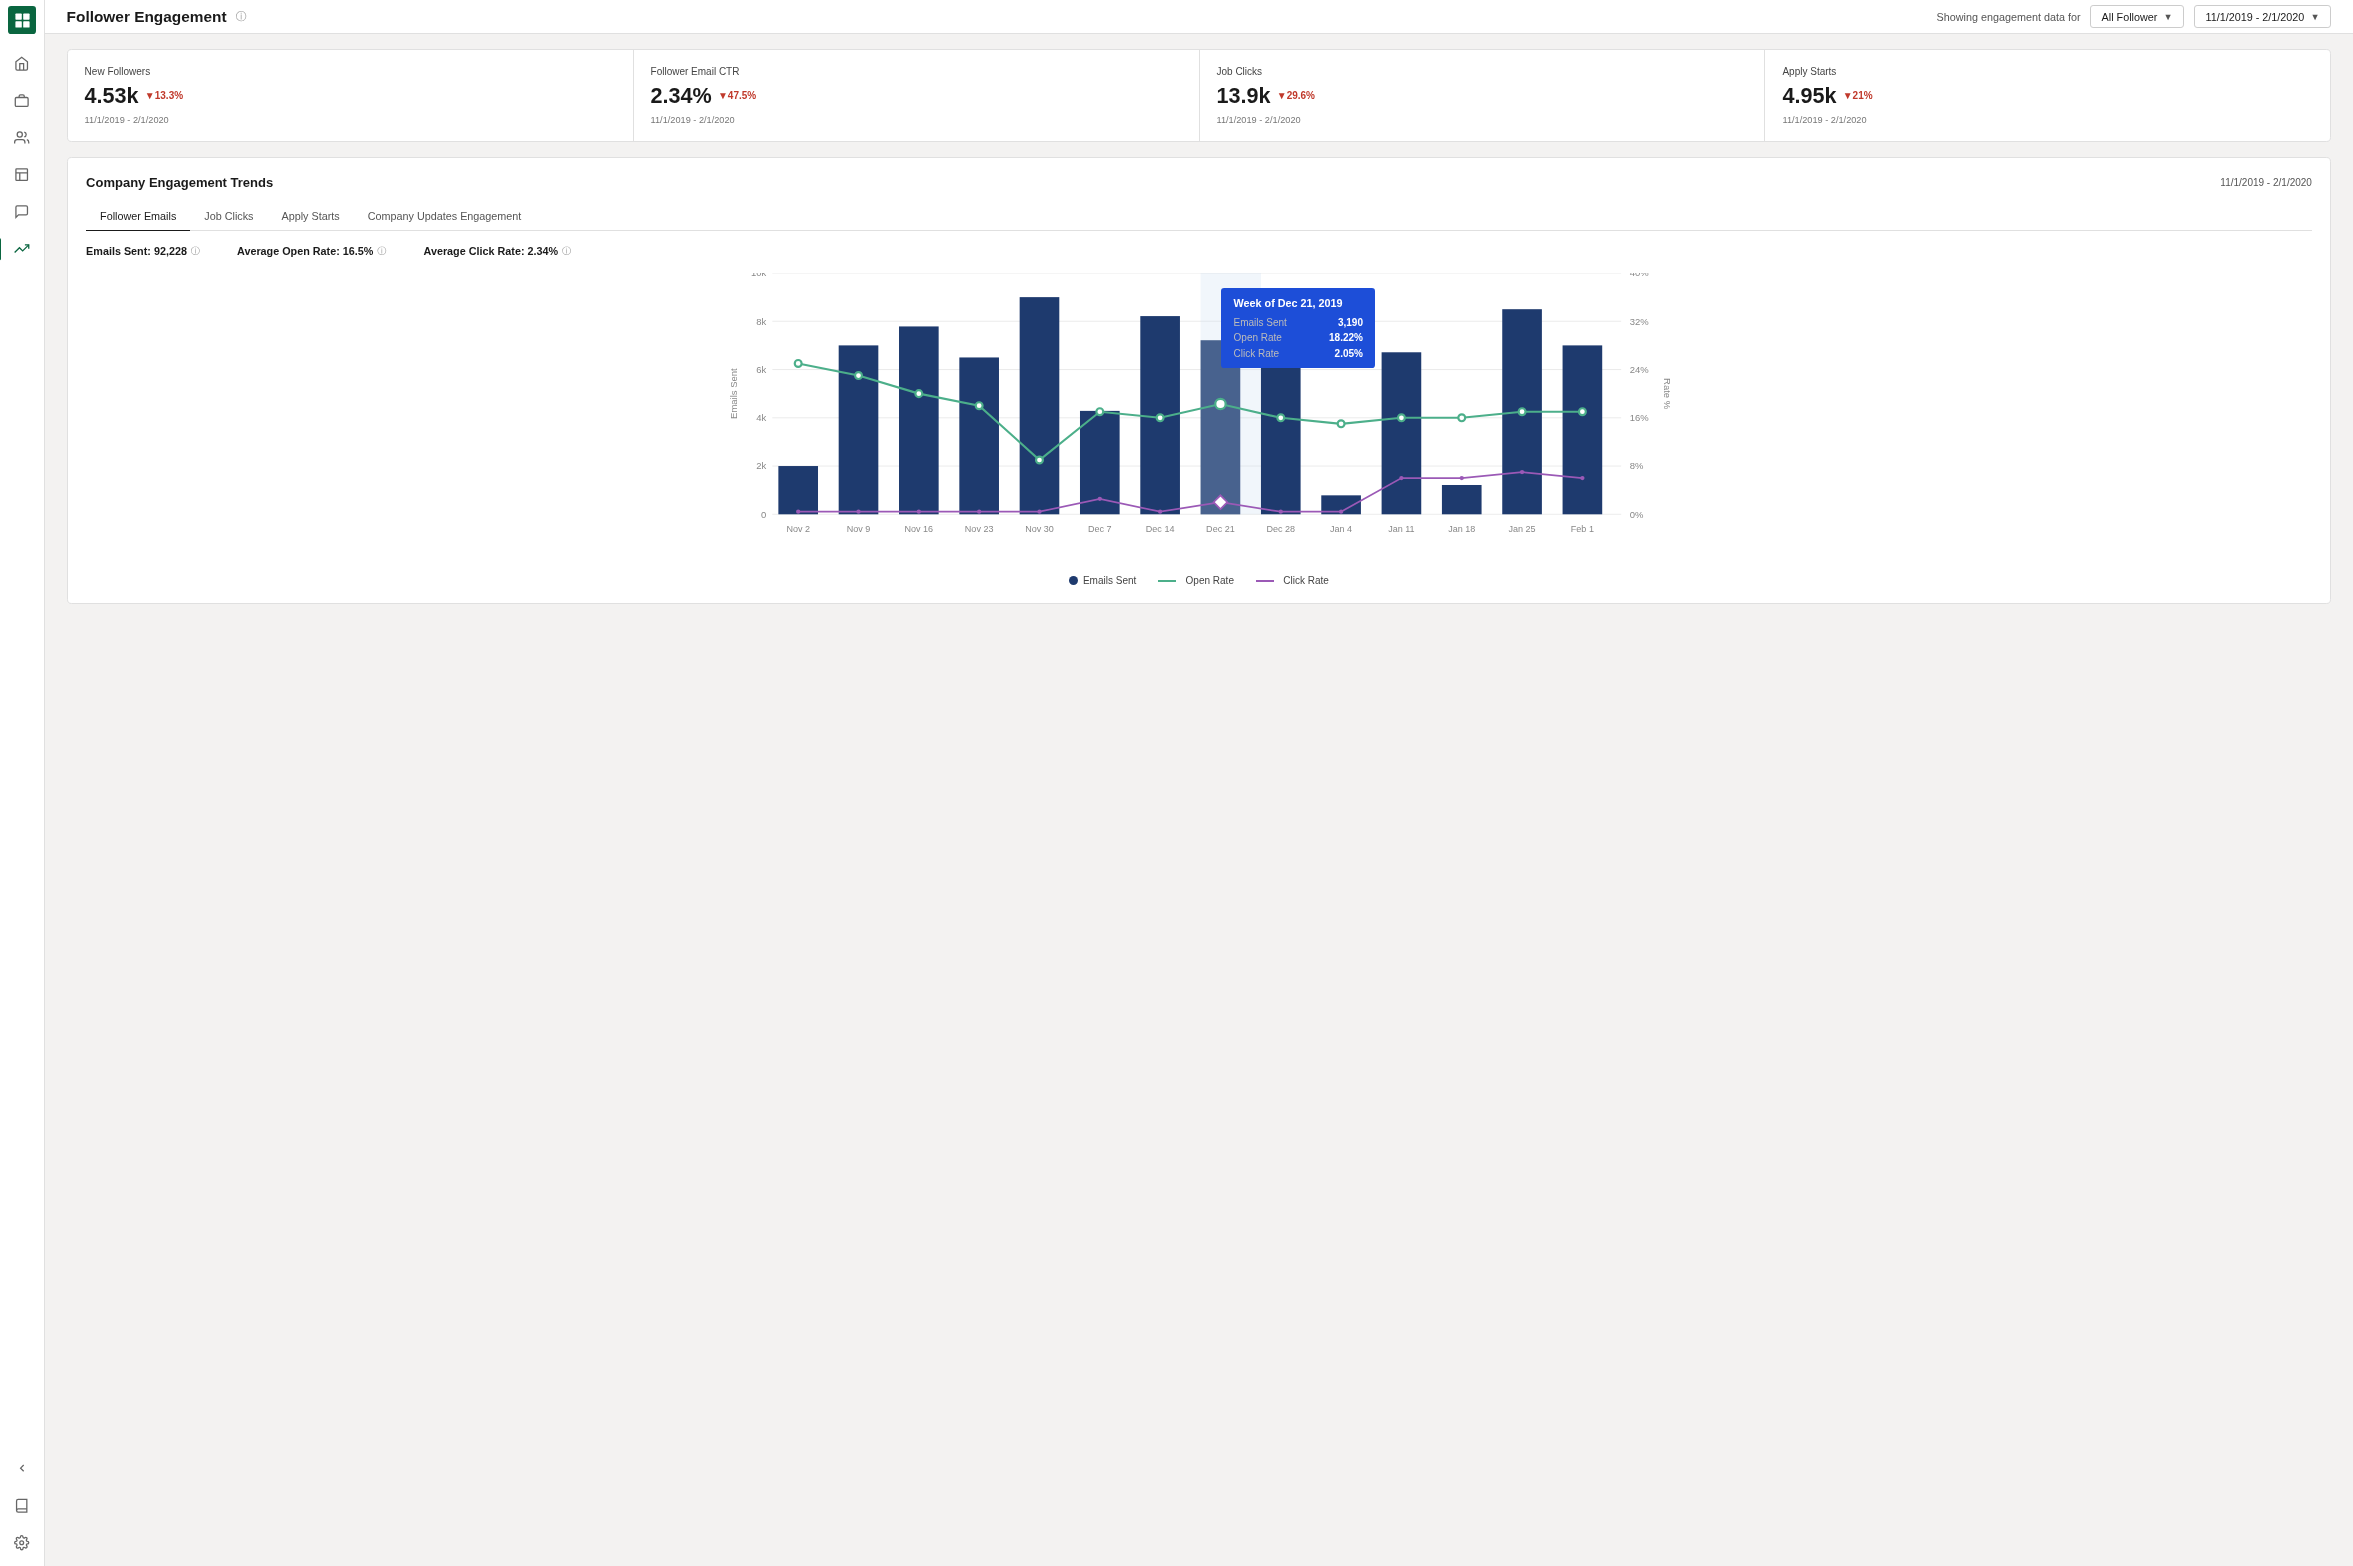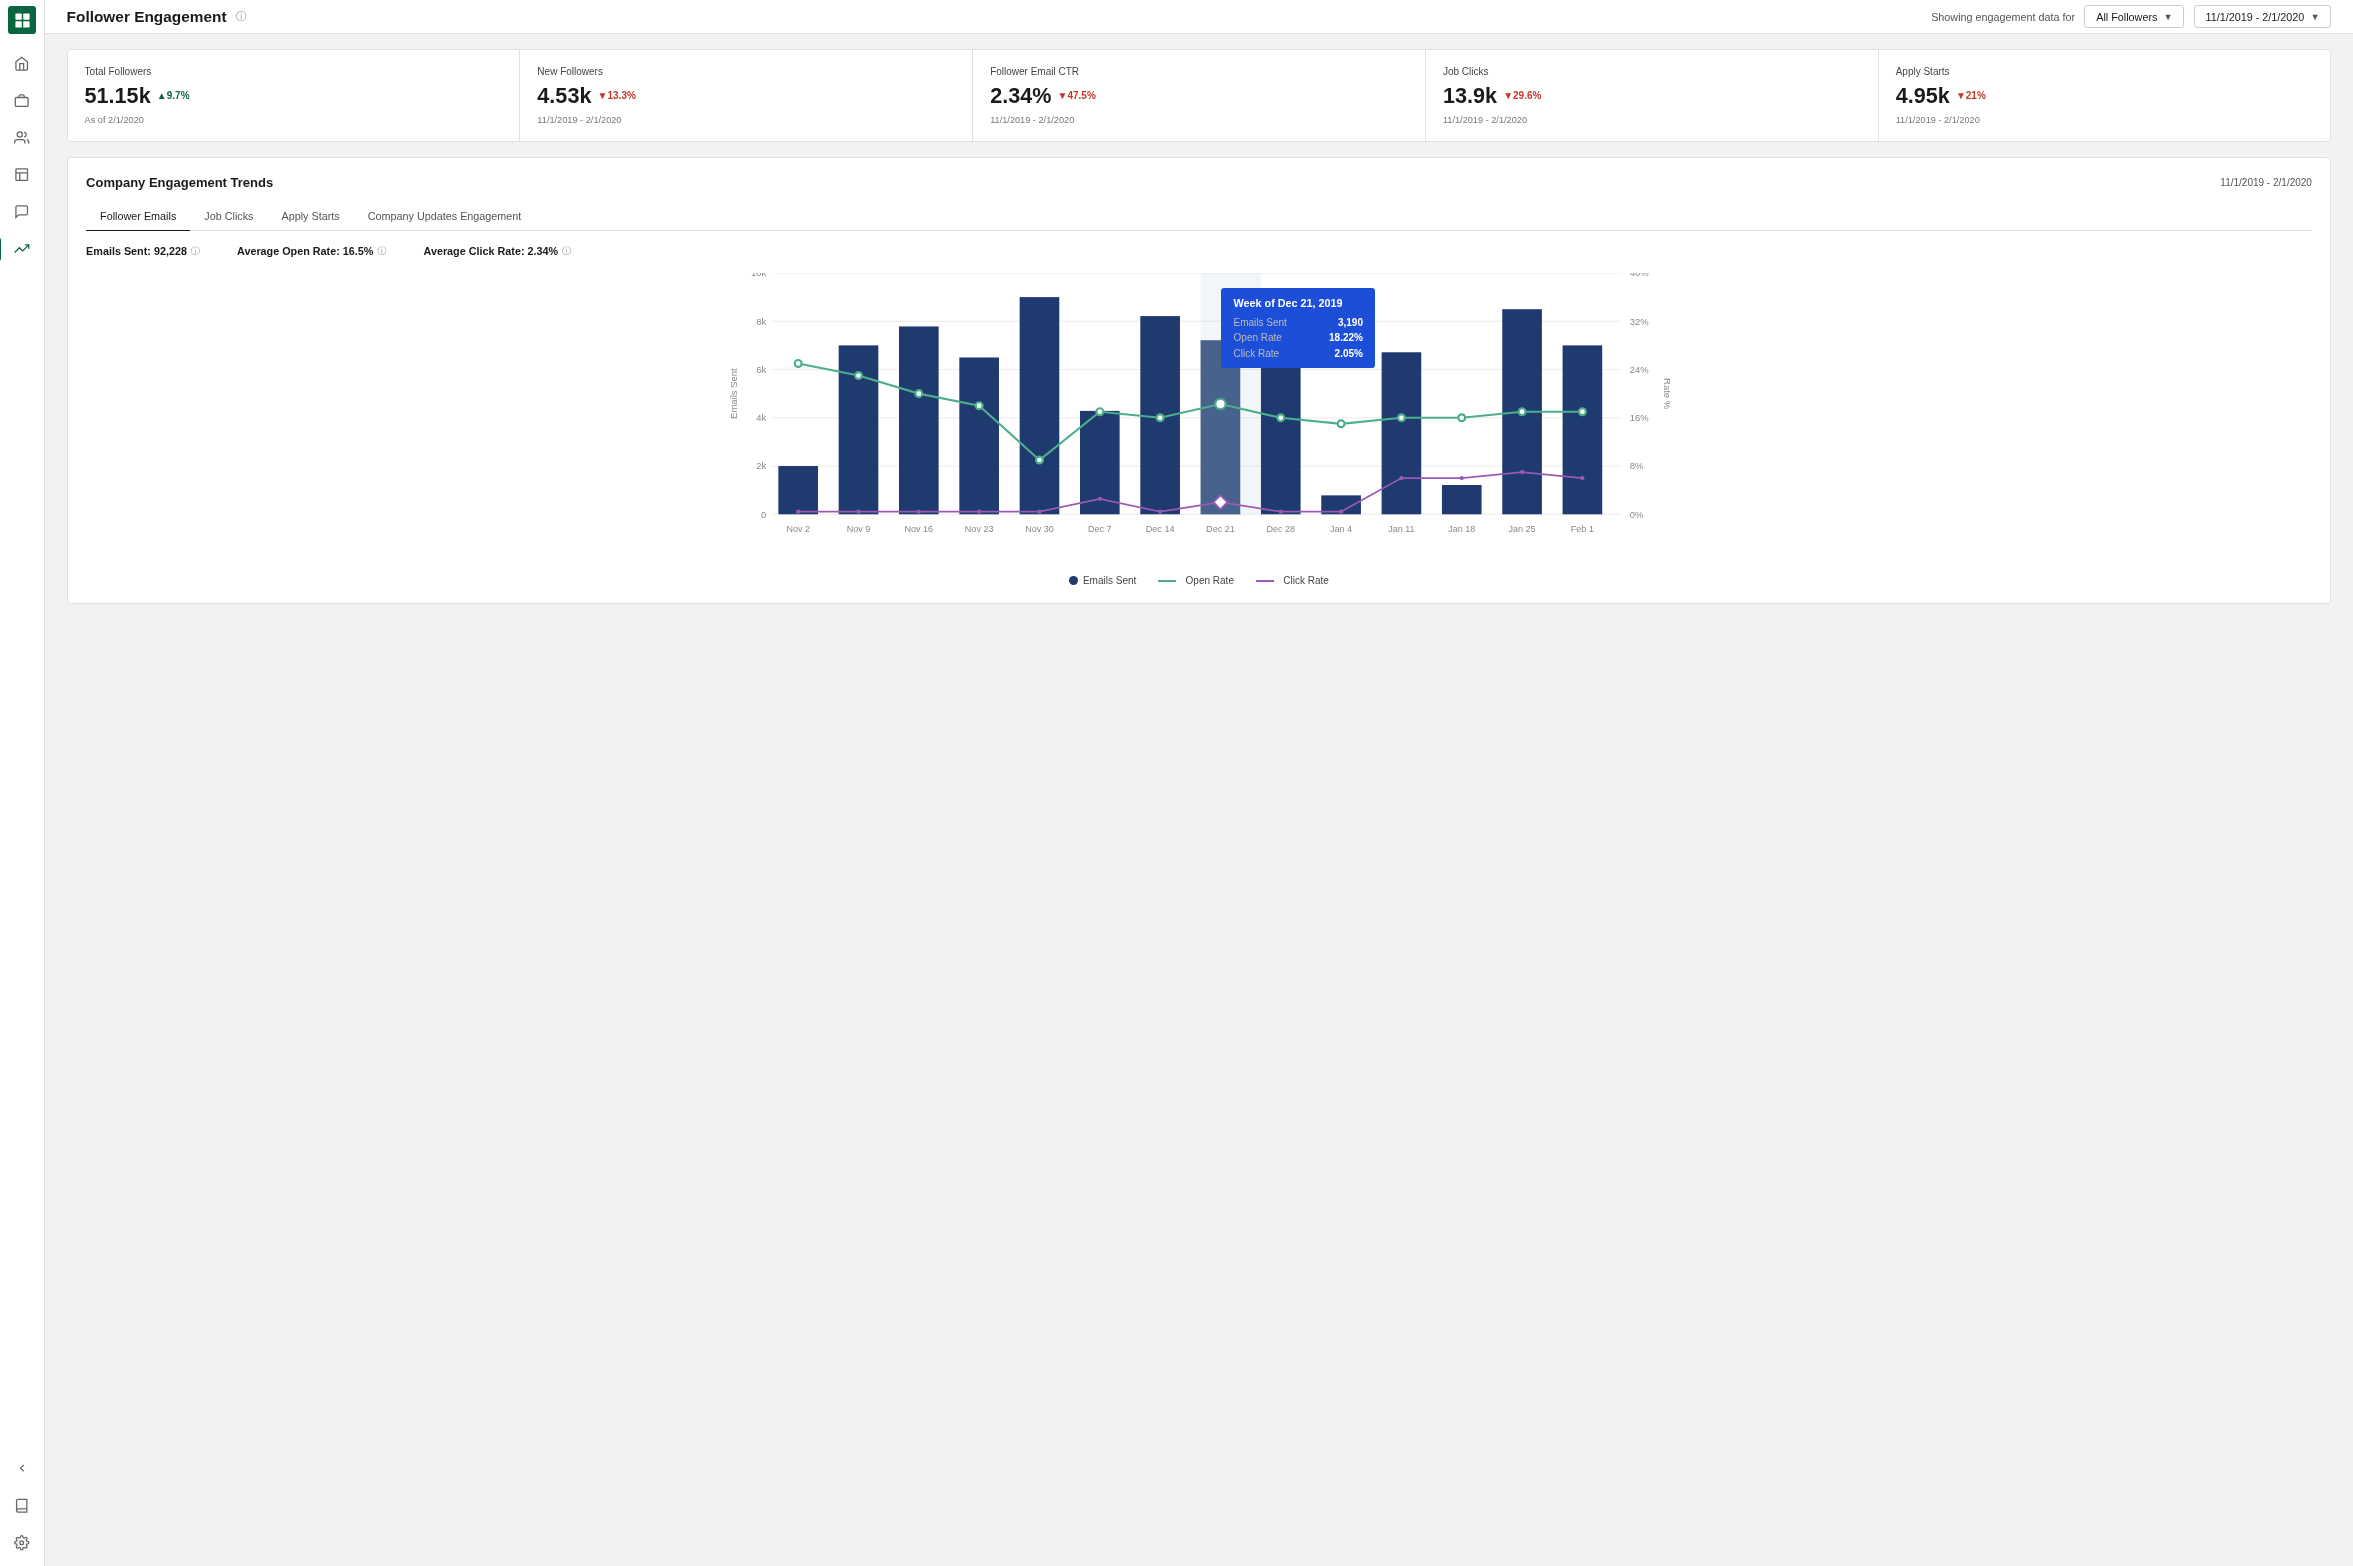--- a/index.html
+++ b/index.html
@@ -244,41 +244,33 @@
 </div>
 
 <div class="main">
 
   <div class="page-header">
     <span class="page-title">Follower Engagement</span>
     <span class="page-title-icon">ⓘ</span>
     <div class="header-spacer"></div>
     <span class="showing-label">Showing engagement data for</span>
     <button class="dropdown-btn">
-      <span>All Followers</span>
+      <span>All Follower</span>
       <span class="chevron">▼</span>
     </button>
     <button class="dropdown-btn">
       <span>11/1/2019 - 2/1/2020</span>
       <span class="chevron">▼</span>
     </button>
   </div>
 
   <div class="content">
 
     <div class="metric-cards">
 
-      <div class="metric-card">
-        <div class="metric-label">Total Followers</div>
-        <div class="metric-value">
-          <span>51.15k</span>
-          <span class="metric-change up">▲9.7%</span>
-        </div>
-        <div class="metric-date">As of 2/1/2020</div>
-      </div>
 
       <div class="metric-card">
         <div class="metric-label">New Followers</div>
         <div class="metric-value">
           <span>4.53k</span>
           <span class="metric-change down">▼13.3%</span>
         </div>
         <div class="metric-date">11/1/2019 - 2/1/2020</div>
       </div>
 

